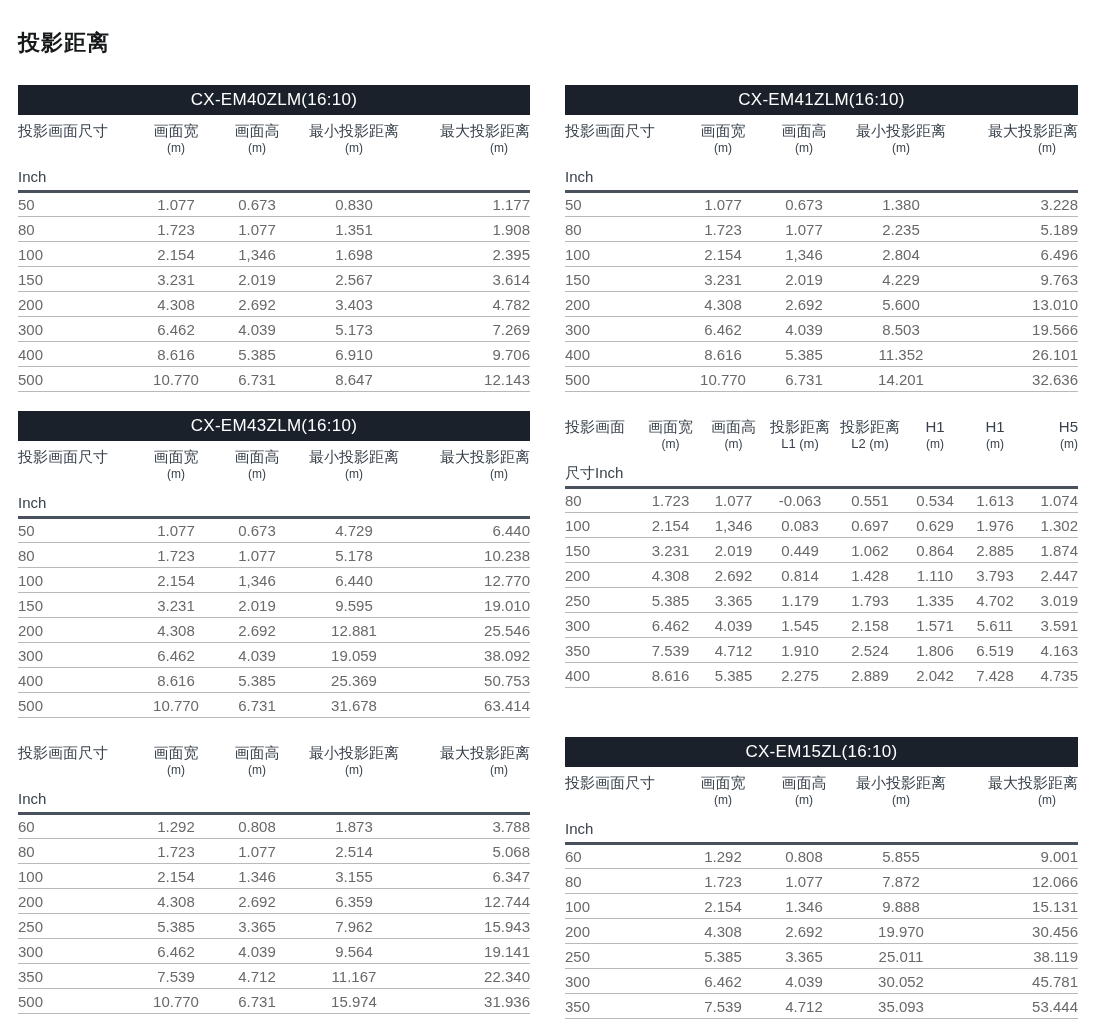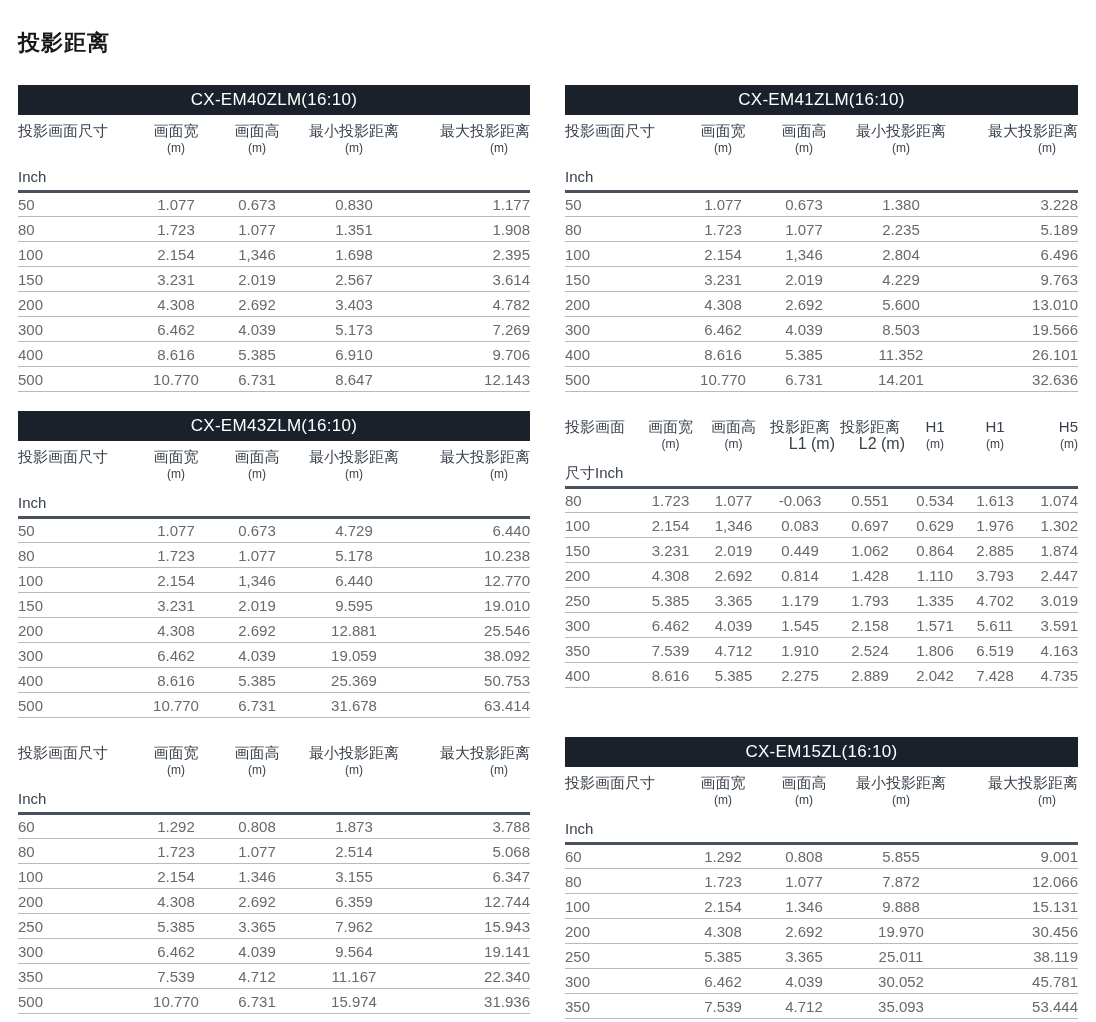--- a/index.html
+++ b/index.html
@@ -37,21 +37,21 @@
   }
   table{width:100%;border-collapse:collapse;table-layout:fixed;}
   thead{border-bottom:3px solid var(--thick-rule,#49525c);}
   thead th{
     font-weight:normal;color:var(--column-header-text,#39424c);
     padding:6px 0 5px 0;vertical-align:top;
   }
   .h1{font-size:15px;line-height:19px;white-space:nowrap;}
   .h2{font-size:12px;line-height:16px;white-space:nowrap;}
   .tbl th:first-child .h2{font-size:15px;line-height:17px;margin-top:28px;}
-  .cols8 th:nth-child(4) .h2,.cols8 th:nth-child(5) .h2{font-size:16px;text-align:right;}
+  .cols8 th:nth-child(4) .h2,.cols8 th:nth-child(5) .h2{font-size:13px;}
   .cols5 th:last-child .h2{padding-right:22px;}
   tbody td{
     font-size:15px;color:var(--data-text,#696969);
     height:25px;padding:0;white-space:nowrap;
     border-bottom:1px solid var(--row-line,#b7babc);
   }
   .cols5 th,.cols5 td,.cols8 th,.cols8 td{text-align:center;}
   .cols5 th:first-child,.cols5 td:first-child,
   .cols8 th:first-child,.cols8 td:first-child{text-align:left;}
   .cols5 th:last-child,.cols5 td:last-child,

